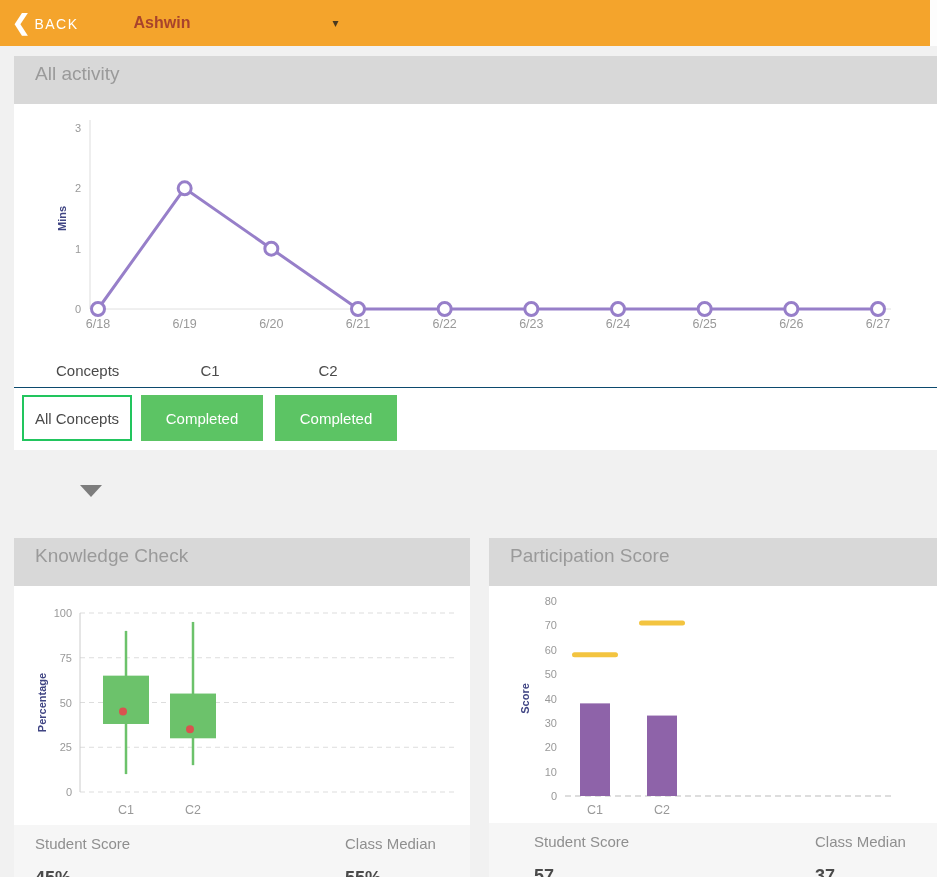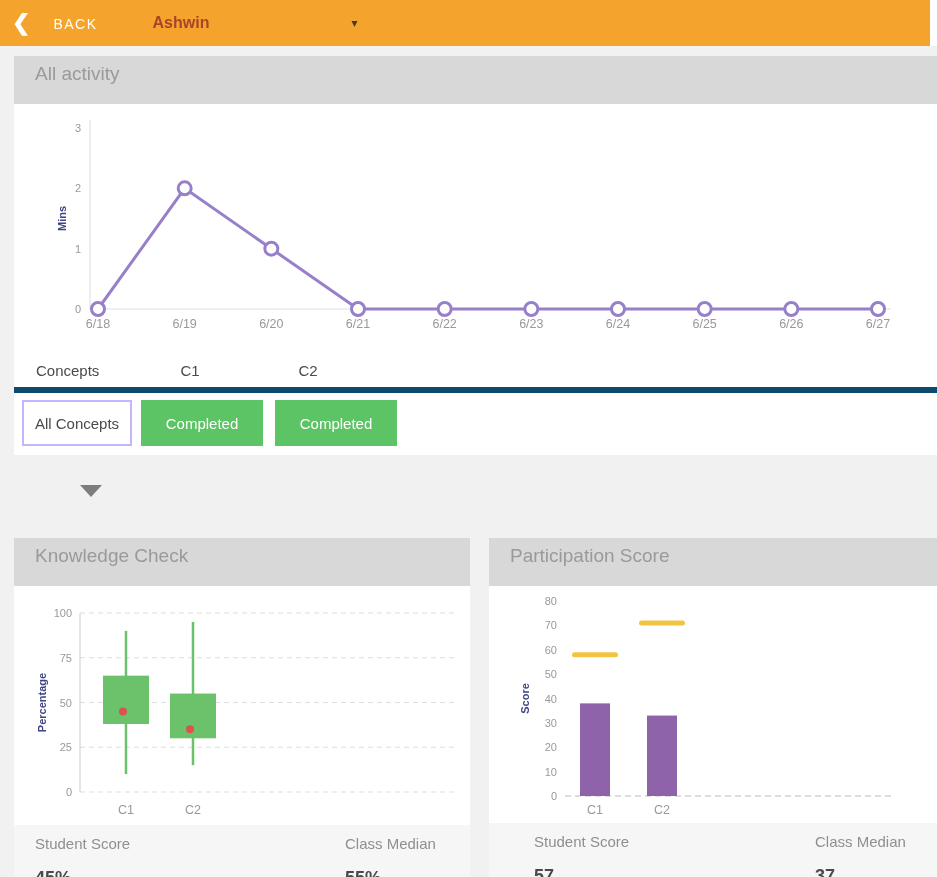--- a/index.html
+++ b/index.html
@@ -5,21 +5,21 @@
   html,body{margin:0;padding:0;width:937px;height:877px;overflow:hidden;
     font-family:"Liberation Sans", sans-serif;}
   #app{position:relative;width:937px;height:877px;background:#F1F1F1;}
 
   
   #topbar{position:absolute;left:0;top:0;width:937px;height:46px;background:#F4A42C;
     display:flex;align-items:center;}
   #topbar-gutter{position:absolute;right:0;top:0;width:7px;height:46px;background:#FDFDFD;}
   #back-button{display:flex;align-items:center;margin-left:12px;cursor:pointer;}
   .chev{color:#FFFFFF;font-size:22px;font-weight:bold;line-height:1;}
-  .back-label{color:#FFFFFF;font-size:14px;letter-spacing:1.5px;margin-left:23px;margin-top:2px;}
+  .back-label{color:#FFFFFF;font-size:14px;letter-spacing:1.5px;margin-left:4px;margin-top:2px;}
   #student-selector{margin-left:55px;width:205px;display:flex;align-items:center;
     justify-content:space-between;cursor:pointer;}
   .student-name{color:#A8432C;font-size:16px;font-weight:bold;}
   .caret{color:#4A3A20;font-size:12px;}
 
   
   .section-header{height:48px;line-height:35px;background:#D8D8D8;color:#9A9A9A;
     font-size:19px;padding-left:21px;}
   .chart{background:#FFFFFF;}
   svg{display:block;}
@@ -28,27 +28,27 @@
   .cat{font-size:12.5px;fill:#999999;}
   .axlab{font-size:11px;font-weight:bold;fill:#3F4483;}
 
   
   #sec-activity{position:absolute;left:14px;top:56px;width:923px;}
   #activity-chart{height:255px;}
 
   
   #sec-concept{position:absolute;left:14px;top:354px;width:923px;}
   #concept-body{background:#FFFFFF;}
-  .concept-cols{display:flex;align-items:center;height:33px;border-bottom:6px solid #0c4a6e;
-    font-size:15px;color:#4A4A4A;padding-left:4px;}
+  .concept-cols{display:flex;align-items:center;height:33px;border-bottom:1px solid #0c4a6e;
+    font-size:15px;color:#4A4A4A;padding-left:24px;}
   .concept-cols .h1{width:110px;padding-left:18px;box-sizing:border-box;}
   .concept-cols .h2{width:106px;margin-left:9px;text-align:center;}
   .concept-cols .h3{width:106px;margin-left:12px;text-align:center;}
   .concept-buttons{display:flex;padding:7px 0 9px 8px;}
-  .btn-all{width:110px;height:46px;background:#FFFFFF;border:2px solid #c4b5fd;
+  .btn-all{width:110px;height:46px;background:#FFFFFF;border:2px solid #22c55e;
     color:#4A4A4A;font-size:15px;font-family:"Liberation Sans",sans-serif;cursor:pointer;box-sizing:border-box;}
   .btn-completed{width:122px;height:46px;background:#5CC464;border:none;color:#FFFFFF;
     font-size:15px;font-family:"Liberation Sans",sans-serif;cursor:pointer;}
   .btn-completed.c1{margin-left:9px;}
   .btn-completed.c2{margin-left:12px;}
   #concept-pointer{position:absolute;left:66px;top:131px;width:0;height:0;
     border-left:11px solid transparent;border-right:11px solid transparent;
     border-top:12px solid #7D7D7D;}
 
   

